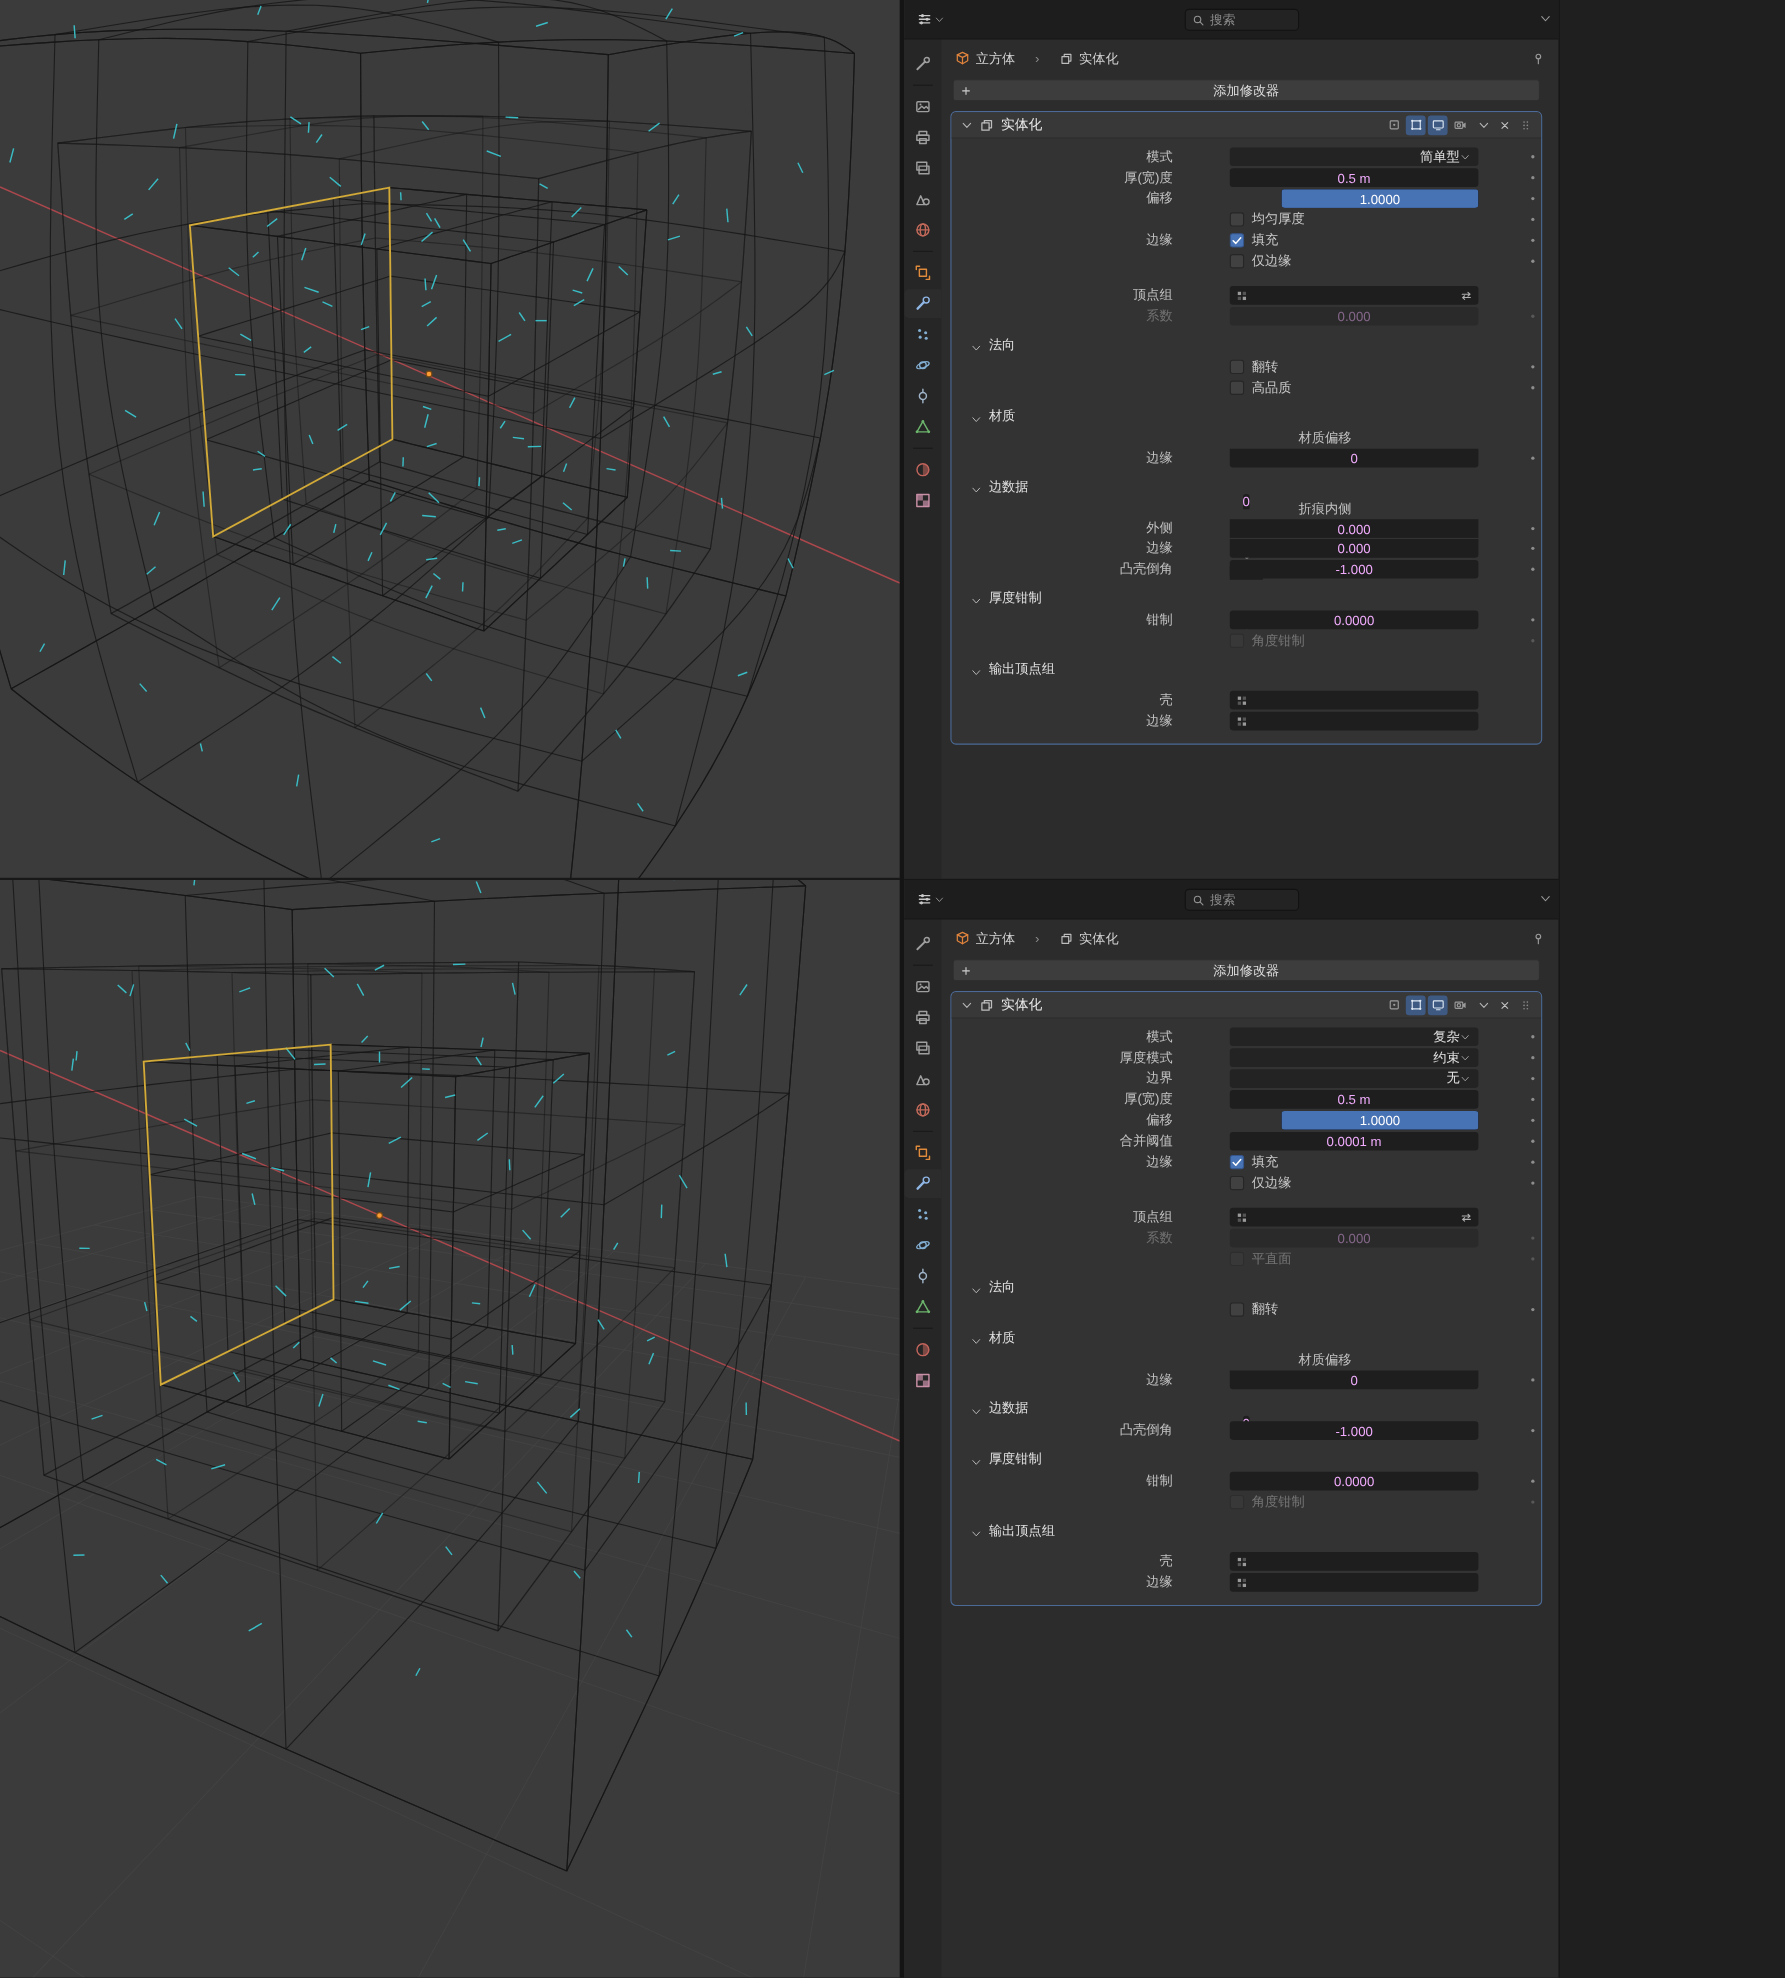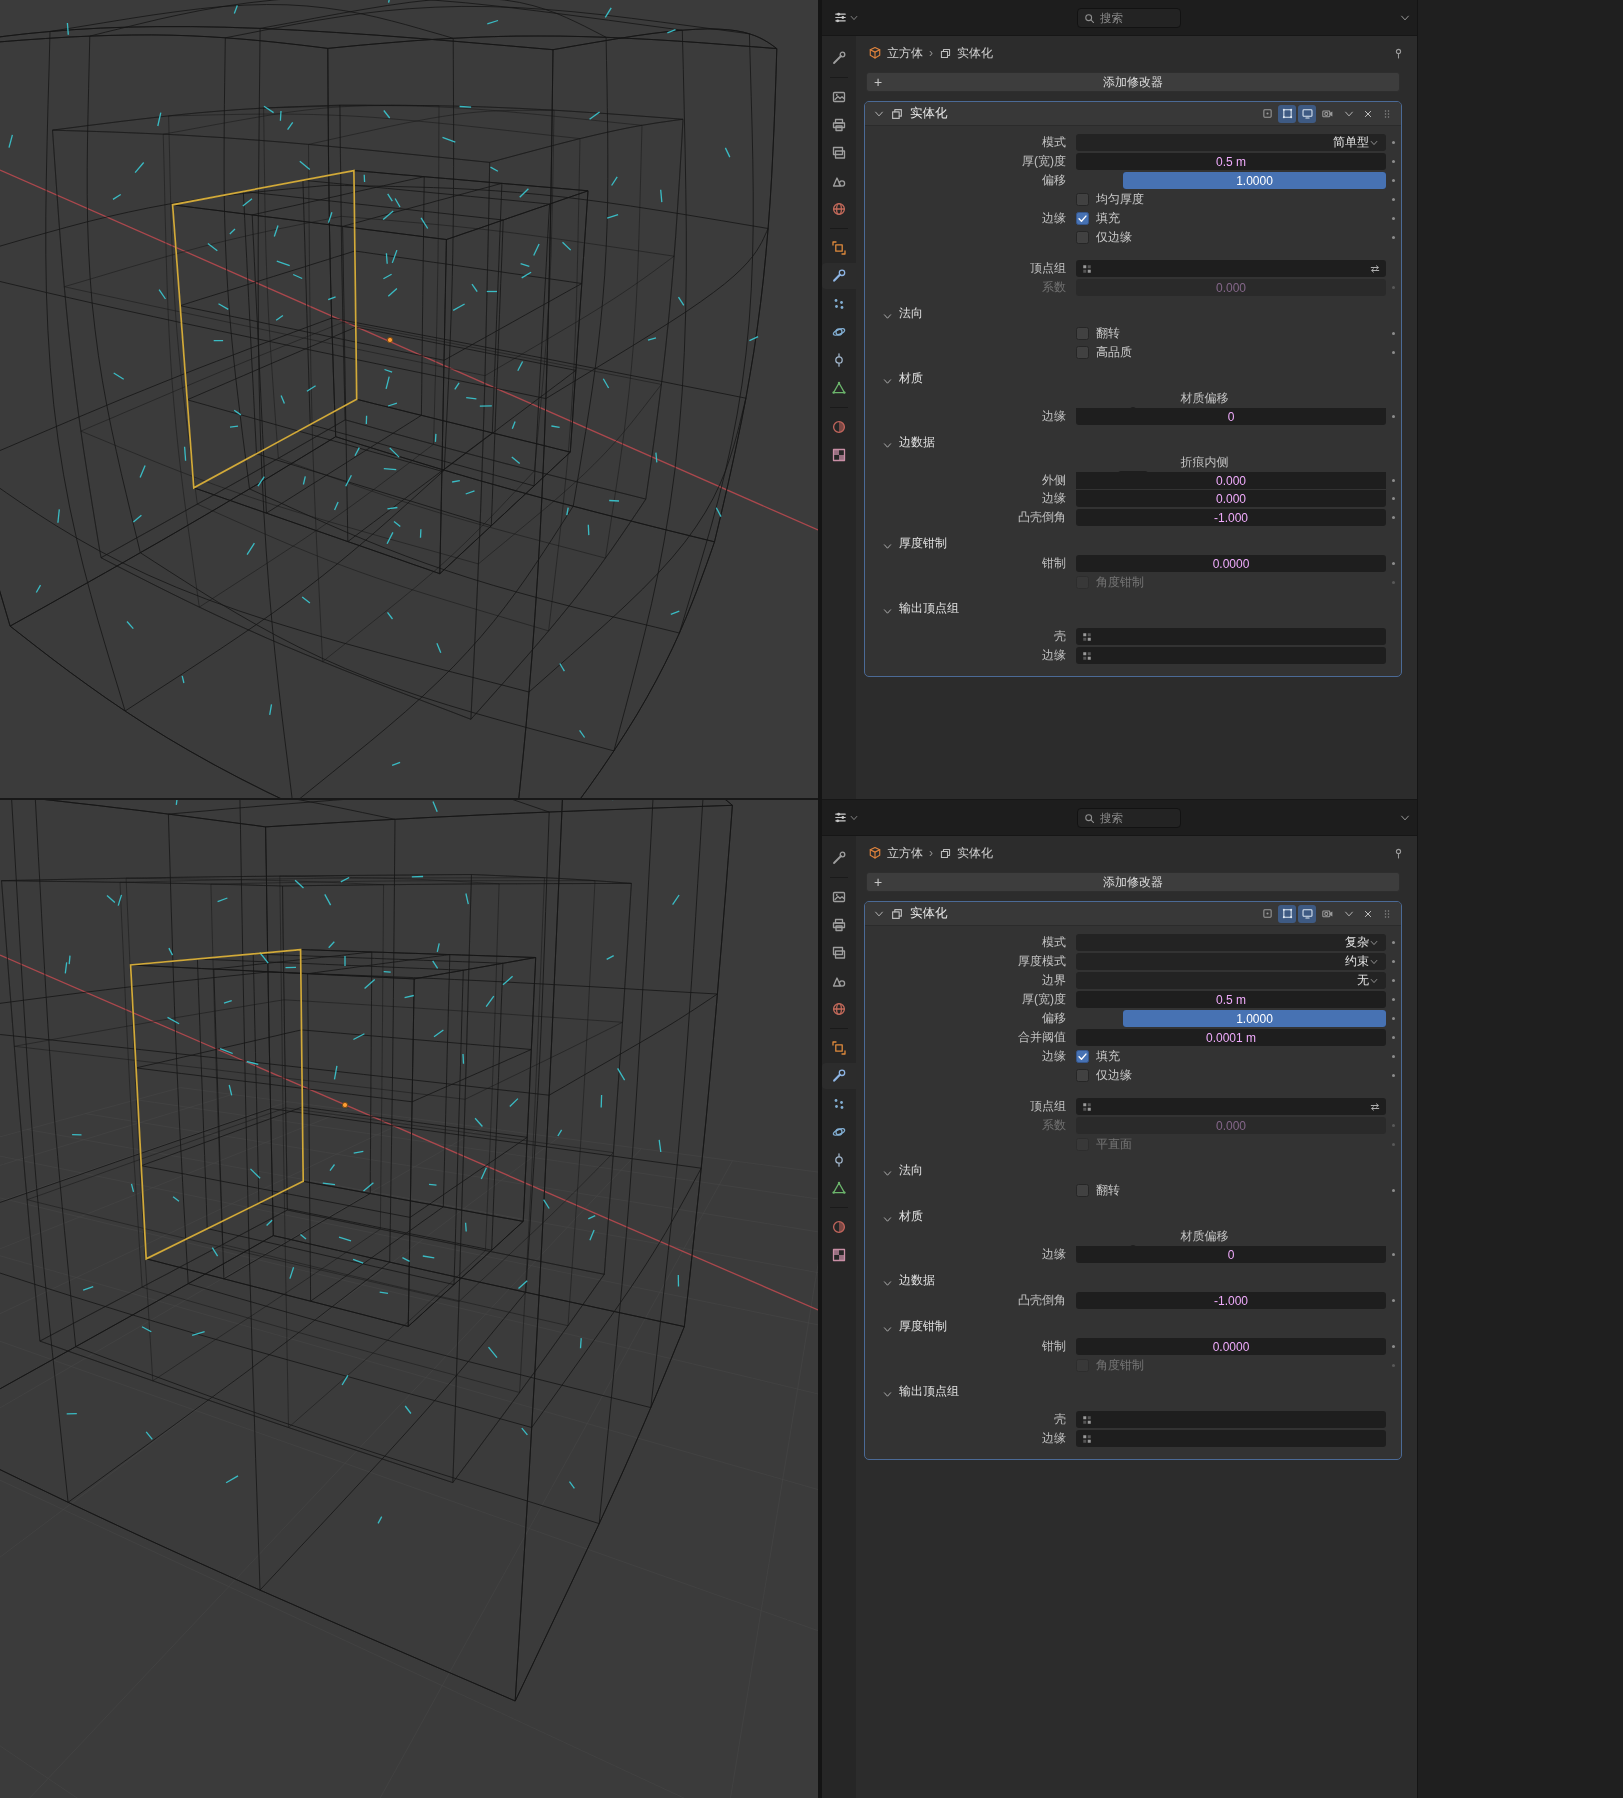--- a/index.html
+++ b/index.html
@@ -26,40 +26,40 @@
   .searchbox{position:absolute;left:255px;top:8px;width:104px;height:20px;background:#232323;border:1px solid #121212;border-radius:4px;display:flex;align-items:center;gap:4px;padding:0 5px;}
   .search-ph{font-size:11.5px;color:#8b8b8b;white-space:nowrap;}
   .hdr-dd{position:absolute;right:6px;top:10px;}
 
   .tabstrip{position:absolute;left:0;top:36px;bottom:0;width:34px;background:#262626;display:flex;flex-direction:column;align-items:center;padding-top:9px;gap:2px;}
   .tab{width:34px;height:26px;display:flex;align-items:center;justify-content:center;border-radius:4px 0 0 4px;}
   .tab.active{background:#2c2c2c;}
   .tab-sep{width:18px;height:1px;background:#1a1a1a;margin:4px 0;}
 
   .p-main{position:absolute;left:34px;top:36px;right:0;bottom:0;background:#2c2c2c;overflow:hidden;}
-  .navrow{display:flex;align-items:center;height:24px;margin:5px 12px 0 12px;gap:6px;font-size:12px;color:#d2d2d2;white-space:nowrap;}
+  .navrow{display:flex;align-items:center;height:24px;margin:5px 12px 0 12px;gap:18px;font-size:12px;color:#d2d2d2;white-space:nowrap;}
   .bc-item{display:flex;align-items:center;gap:5px;}
   .bc-sep{color:#8d8d8d;font-size:12px;}
   .pin{margin-left:auto;display:flex;}
 
   .addmod-row{margin:7px 17px 0 10px;}
   .addmod{width:100%;height:20px;background:#3d3d3d;border:1px solid #2e2e2e;border-radius:3px;color:#dedede;font-size:12px;position:relative;display:flex;align-items:center;justify-content:center;font-family:inherit;cursor:default;}
   .addmod .plus{position:absolute;left:7px;top:0;line-height:18px;font-size:14px;color:#c9c9c9;}
 
   .mod-panel{margin:9px 15px 0 8px;background:#333333;border:1px solid #4b6a96;border-radius:5px;overflow:hidden;}
   .mod-head{height:24px;background:#383838;display:flex;align-items:center;padding:0 6px;gap:3px;border-bottom:1px solid #2b2b2b;}
   .mh-btn{display:flex;align-items:center;justify-content:center;width:16px;height:18px;border-radius:3px;}
   .mod-name{font-size:12.5px;color:#eaeaea;margin-left:3px;white-space:nowrap;}
   .mh-space{flex:1;}
   .mod-toggles{display:flex;gap:2px;align-items:center;margin-right:2px;}
   .mtoggle{width:18px;height:18px;border-radius:3px;display:flex;align-items:center;justify-content:center;}
   .mtoggle.on{background:#3e5a83;}
 
   .mod-body{padding:6px 0 10px 0;}
-  .row{display:flex;align-items:center;height:17px;margin:2px 0;}
+  .row{display:flex;align-items:center;height:17px;margin:2px 0;gap:42px;}
   .row.disabled{opacity:.42;}
   .row.grp-top{margin-bottom:0;flex-direction:column;}
   .row.grp-mid{margin-top:1px;margin-bottom:0;}
   .row.grp-bottom{margin-top:1px;}
   .rlabel{width:211px;text-align:right;padding-right:10px;font-size:12px;color:#c2c2c2;white-space:nowrap;overflow:hidden;flex:none;}
   .rfield{flex:1;height:17px;position:relative;display:flex;align-items:center;min-width:0;}
   .rdot{width:15px;flex:none;display:flex;justify-content:center;align-items:center;}
   .dot{width:3px;height:3px;border-radius:50%;background:#8d8d8d;}
 
   .f-dd{width:100%;height:100%;background:#232323;border-radius:3px;display:flex;align-items:center;padding:0 7px;color:#e2e2e2;font-size:12px;}

